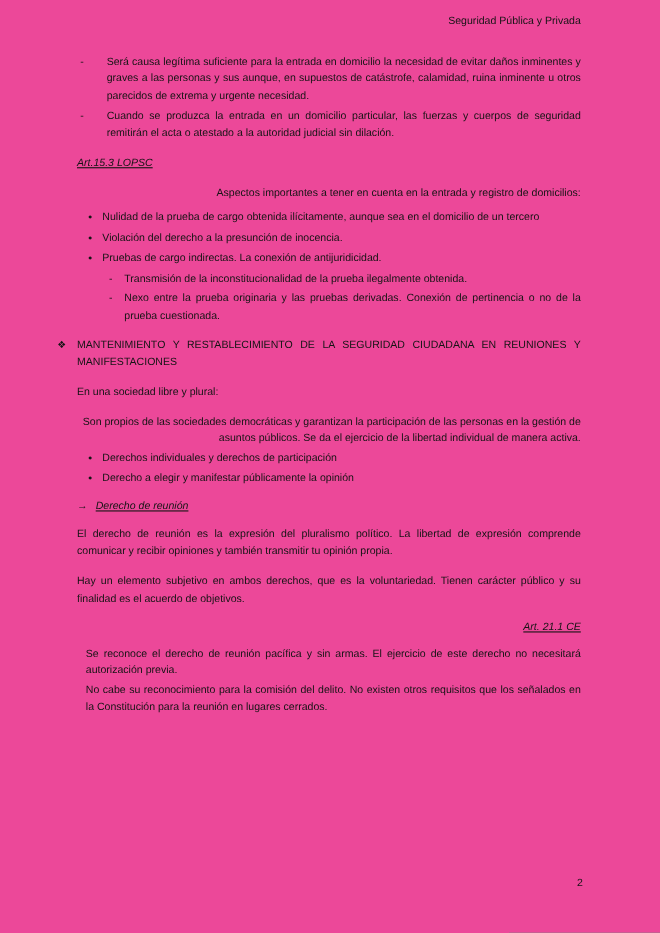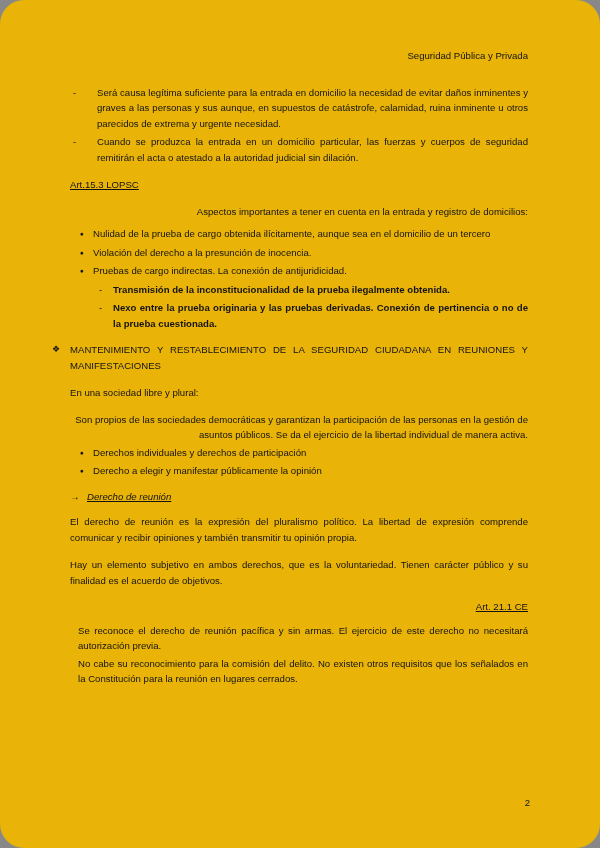--- a/index.html
+++ b/index.html
@@ -1,28 +1,27 @@
 <!DOCTYPE html>
 <html><head>
 <meta charset="utf-8">
 <style>
   * { margin: 0; padding: 0; box-sizing: border-box; }
   html, body { background: #888; }
   .page {
     width: 600px;
     height: 848px;
-    background: #eab308;
+    background: #ec4899;
     position: relative;
     margin: 0 auto;
-    padding: 48px 72px 0 70px;
+    padding: 12px 72px 0 70px;
     font-family: "Liberation Sans", "DejaVu Sans", sans-serif;
     font-size: 9.6px;
     line-height: 15.5px;
     color: #141414;
-    border-radius: 24px;
   }
   .header { text-align: right; }
   .para { text-align: justify; }
   .indented { margin-left: 8px; }
 
   
   .mt3  { margin-top: 3px; }
   .mt5  { margin-top: 2px; }
   .mt7  { margin-top: 7px; }
   .mt8  { margin-top: 8px; }
@@ -37,24 +36,24 @@
   .dash-item .txt { flex: 1; text-align: justify; }
 
   
   .disc-item { display: flex; }
   .disc-item .marker { flex: 0 0 23px; padding-left: 10px; font-size: 6.5px; line-height: 15.5px; }
   .disc-item .txt { flex: 1; text-align: justify; }
 
   
   .sub-item { display: flex; margin-left: 28px; }
   .sub-item .marker { flex: 0 0 15px; padding-left: 1px; }
-  .sub-item .txt { flex: 1; text-align: justify; font-weight: bold; }
+  .sub-item .txt { flex: 1; text-align: justify; }
 
   
-  .art-heading { text-decoration: underline; }
+  .art-heading { font-style: italic; text-decoration: underline; }
 
   
   .section-heading { position: relative; text-align: justify; }
   .section-heading .diamond { position: absolute; left: -18px; top: 0; font-size: 9px; }
 
   
   .arrow-heading { display: flex; }
   .arrow-heading .marker { flex: 0 0 17px; }
   .arrow-heading .txt { font-style: italic; text-decoration: underline; }
 

